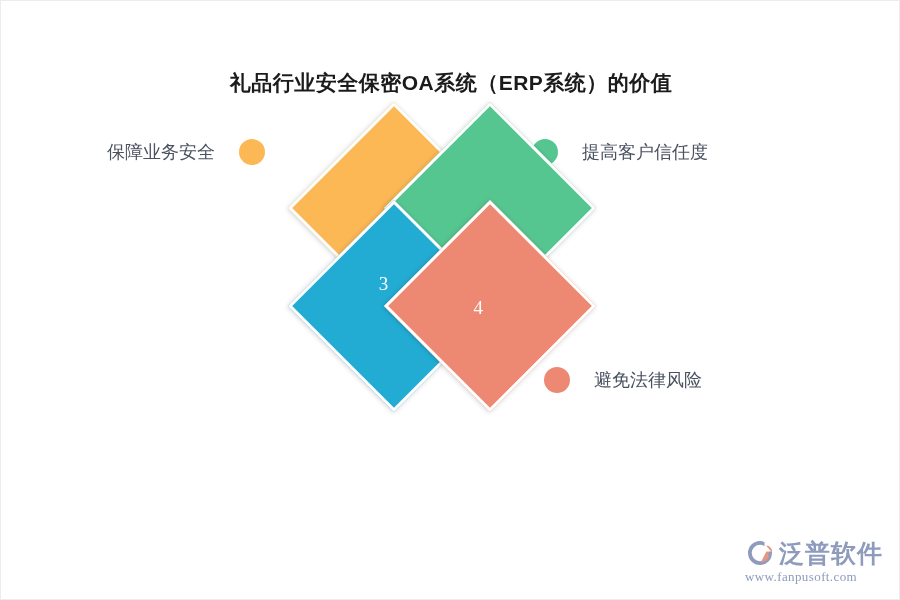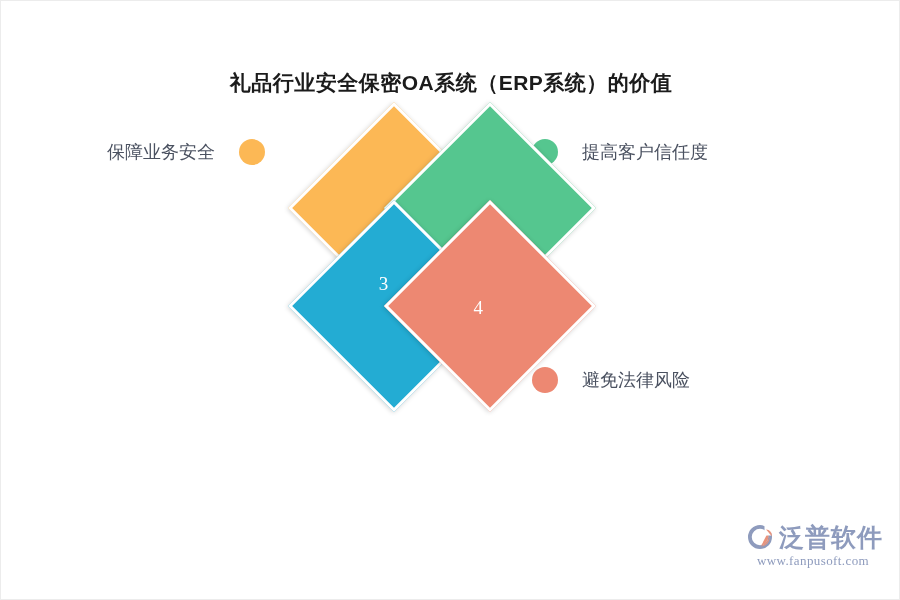--- a/index.html
+++ b/index.html
@@ -96,33 +96,33 @@
 
   .label-text {
     font-size: 18px;
     color: #4a5160;
     font-family: "Liberation Sans", "DejaVu Sans", sans-serif;
   }
 
   #row-tl { left: 106px; top: 138px; }
   #row-tr { left: 531px; top: 138px; }
   #row-bl { left: 96px;  top: 366px; }
-  #row-br { left: 531px; top: 366px; }
+  #row-br { left: 543px; top: 366px; }
 
   #row-tl, #row-bl { flex-direction: row; }
   #row-tr, #row-br { flex-direction: row; }
 
   
   #logo {
     position: absolute;
     right: 16px;
-    bottom: 30px;
+    bottom: 14px;
     display: flex;
     flex-direction: column;
-    align-items: center;
+    align-items: flex-start;
     margin-top: 48px;
   }
   #logo-top {
     display: flex;
     align-items: center;
     gap: 4px;
   }
   #logo-mark { width: 30px; height: 30px; display: block; }
   #logo-word {
     font-size: 25px;

